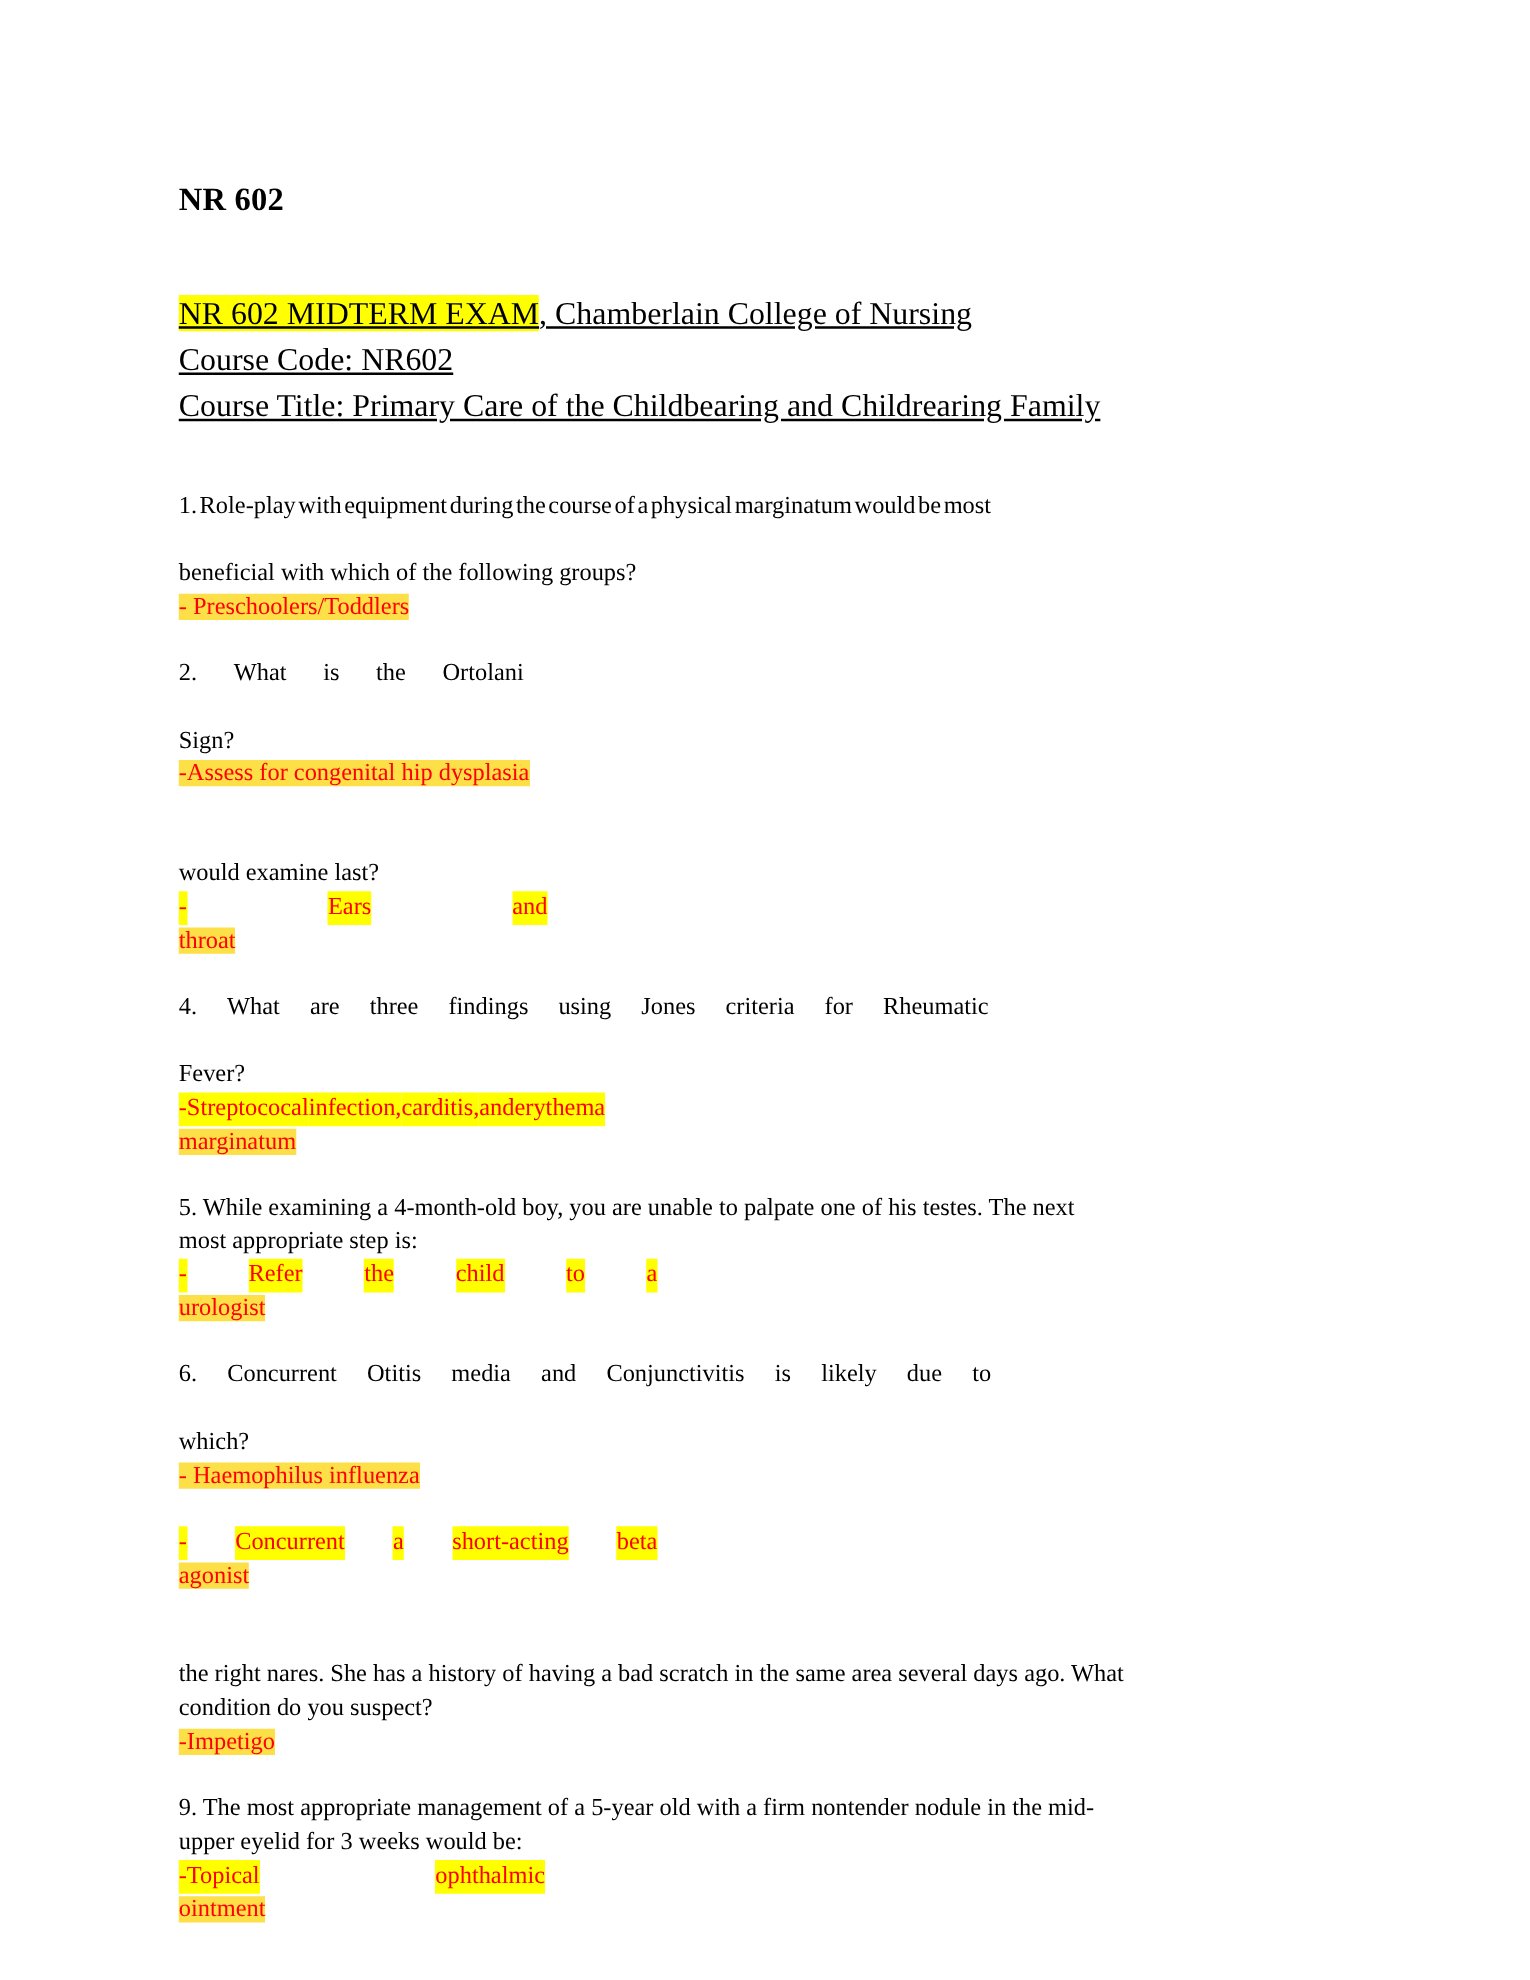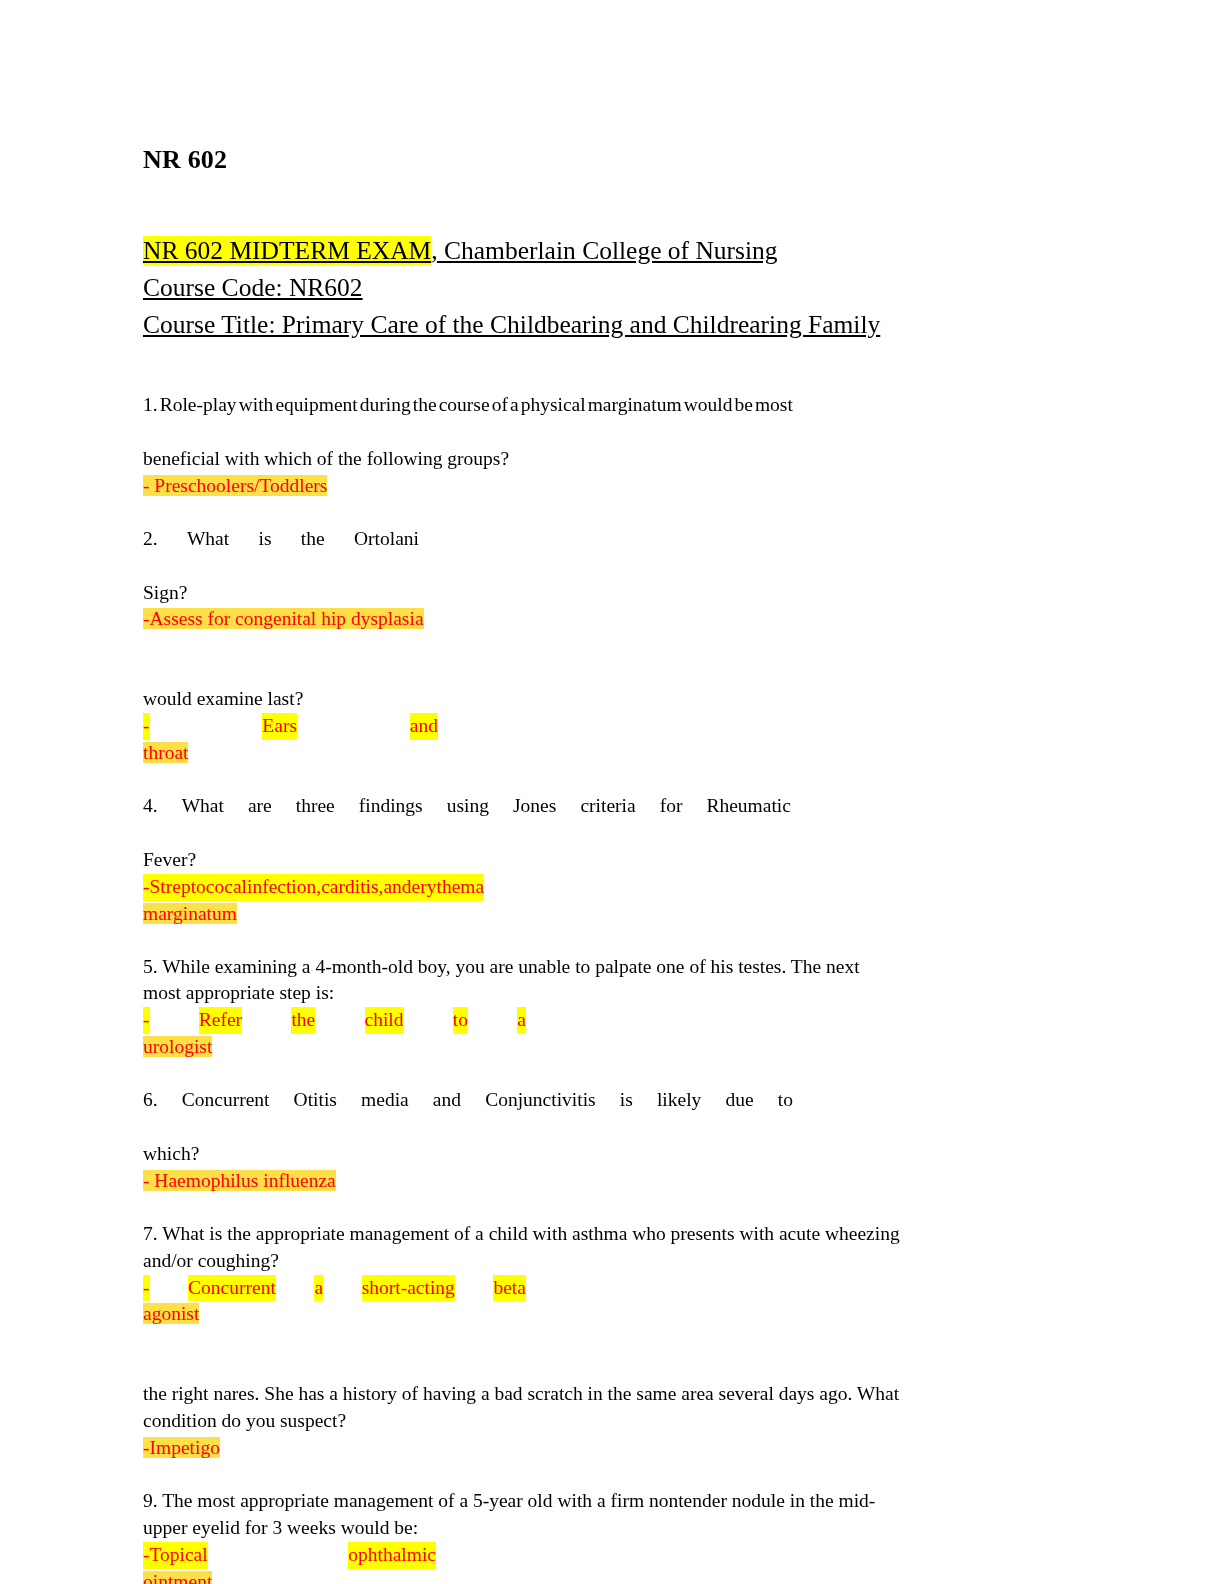--- a/index.html
+++ b/index.html
@@ -151,21 +151,20 @@
             <span class="seg">a</span>
           </span><span class="seg">urologist</span></p>
     </div>
 
     <div class="qa">
       <p class="q nojust"><span class="q-spread qw4"><span>6.</span><span>Concurrent</span><span>Otitis</span><span>media</span><span>and</span><span>Conjunctivitis</span><span>is</span><span>likely</span><span>due</span><span>to</span></span><br><span>which?</span></p>
       <p class="a"><span class="seg">- Haemophilus influenza</span></p>
     </div>
 
     <div class="qa">
-      <p class="q nojust"><span>7. What is the appropriate management of a child with asthma who presents with acute wheezing</span><br><span>and/or coughing?</span></p>
       <p class="a"><span class="spread w5" style="width:383px">
             <span class="seg">-</span>
             <span class="seg">Concurrent</span>
             <span class="seg">a</span>
             <span class="seg">short-acting</span>
             <span class="seg">beta</span>
           </span><span class="seg">agonist</span></p>
     </div>
 
     <div class="qa">

